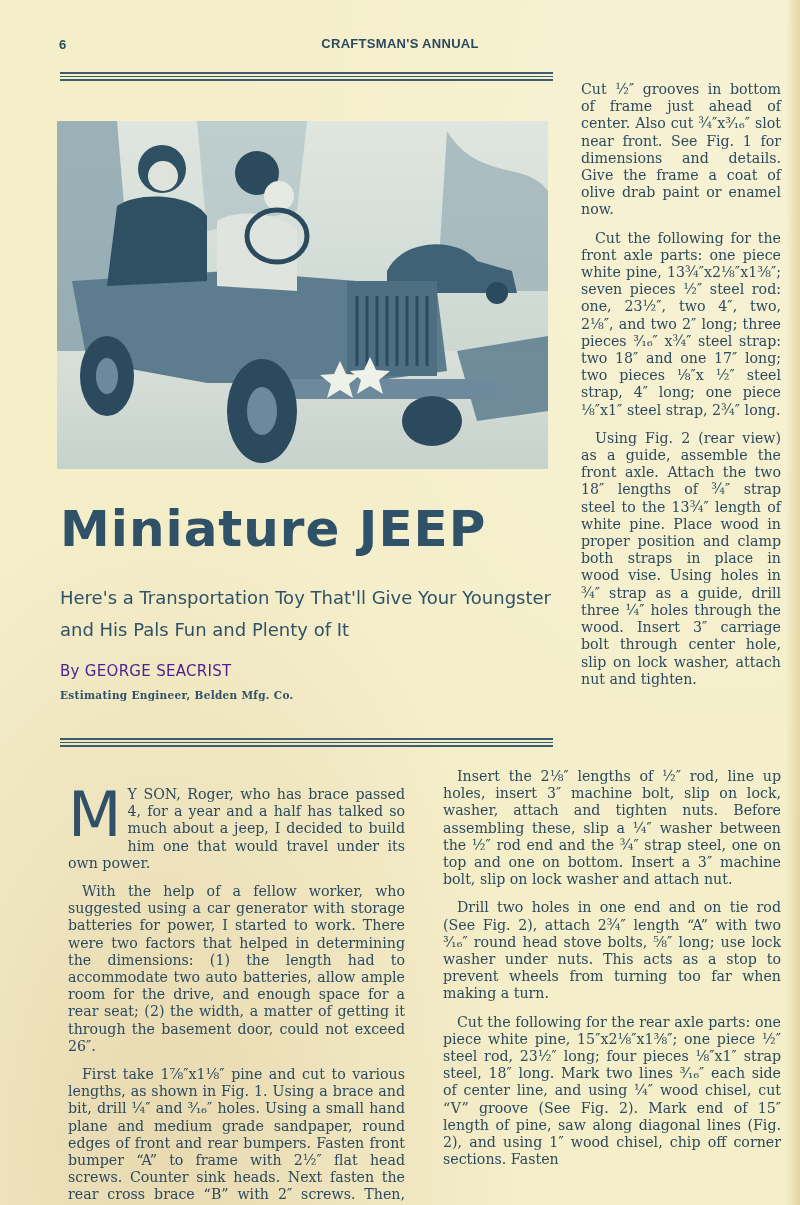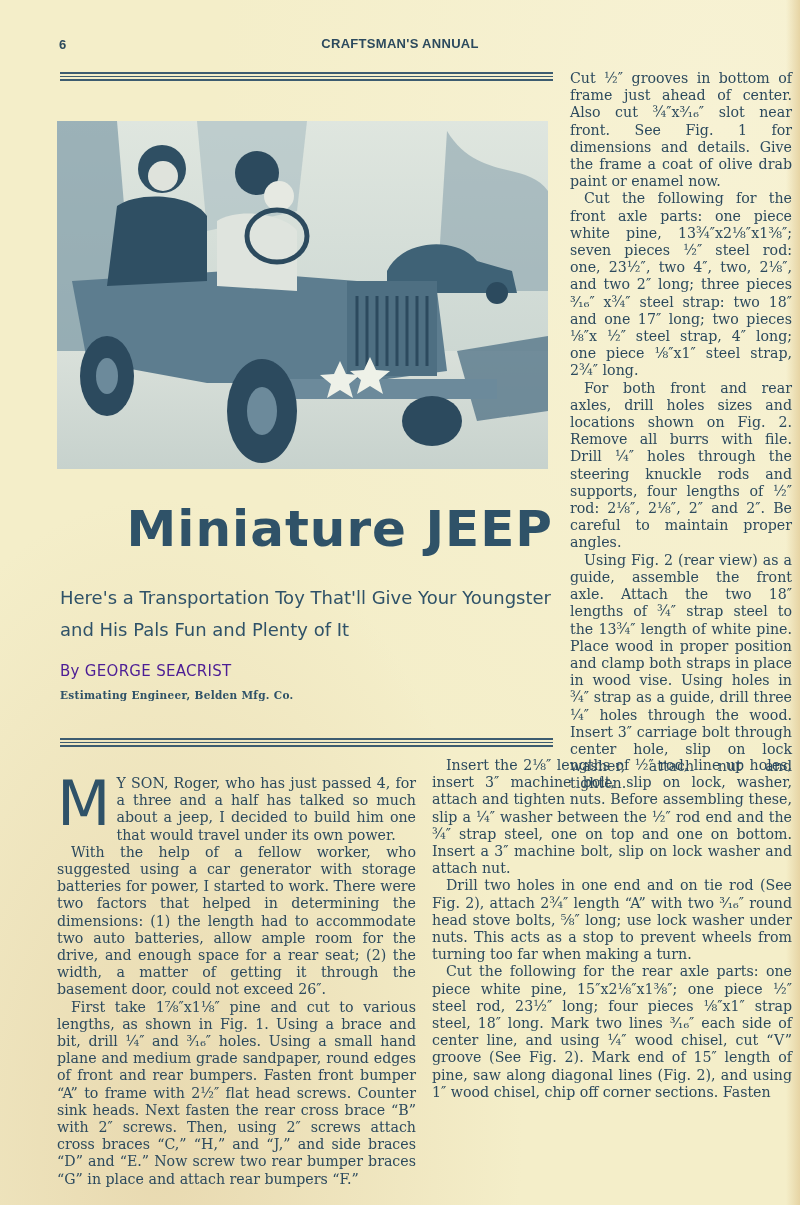--- a/index.html
+++ b/index.html
@@ -19,31 +19,31 @@
   .rule { position:absolute; height:9px;
     background: linear-gradient(to bottom, #3d5c70 0, #3d5c70 1.6px, transparent 1.6px, transparent 3.6px,
       #3d5c70 3.6px, #3d5c70 5.4px, transparent 5.4px, transparent 7.2px, #3d5c70 7.2px, #3d5c70 9px); }
   .rule-top { left:60px; top:72px; width:493px; }
   .rule-bottom { left:60px; top:738px; width:493px; }
 
   .photo { position:absolute; left:57px; top:121px; width:491px; height:348px; overflow:hidden;
     background:#c9d4cf; }
   .photo svg { display:block; }
 
-  .title { position:absolute; left:60px; width:493px; top:500px; text-align:right;
+  .title { position:absolute; left:60px; width:493px; top:500px; text-align:left;
     font: bold 50px "DejaVu Sans", sans-serif; color:#2f5268; letter-spacing: 1px; }
   .subtitle { position:absolute; left:60px; width:493px; top:582px; text-align:left;
     font: 18px "DejaVu Sans", sans-serif; line-height:32px; color:#2f5268; }
   .byline { position:absolute; left:60px; width:493px; top:662px; text-align:left;
     font: 15px "DejaVu Sans", sans-serif; color:#4c1d95; letter-spacing:0.3px; }
   .affiliation { position:absolute; left:60px; width:493px; top:689px; text-align:left;
     font: bold 10.5px "DejaVu Serif", serif; color:#2f5268; letter-spacing:0.3px; }
 
   .col { position:absolute; font-size:14.2px; line-height:17.2px; text-align:justify; color:#2c4a5e; }
-  .col p { margin:0; text-indent:14px; }
+  .col p { margin:11px; text-indent:14px; }
   .col p.noindent { text-indent:0; }
   .right-col { left:570px; top:70px; width:222px; }
   .left-col { left:57px; top:775px; width:359px; }
   .bottom-right { left:432px; top:757px; width:360px; }
   .dropcap { float:left; font: 62px "DejaVu Sans", sans-serif; line-height:50px; margin:4px 6px 0 0; color:#2f5268; }
 </style>
 </head>
 <body>
 
 <div class="edge-right"></div>
@@ -114,26 +114,25 @@
 <div class="title">Miniature JEEP</div>
 <div class="subtitle">Here's a Transportation Toy That'll Give Your Youngster and His Pals Fun and Plenty of It</div>
 <div class="byline">By GEORGE SEACRIST</div>
 <div class="affiliation">Estimating Engineer, Belden Mfg. Co.</div>
 
 <div class="rule rule-bottom"></div>
 
 <div class="col right-col">
   <p class="noindent">Cut ½″ grooves in bottom of frame just ahead of center. Also cut ¾″x³⁄₁₆″ slot near front. See Fig. 1 for dimensions and details. Give the frame a coat of olive drab paint or enamel now.</p>
   <p>Cut the following for the front axle parts: one piece white pine, 13¾″x2⅛″x1⅜″; seven pieces ½″ steel rod: one, 23½″, two 4″, two, 2⅛″, and two 2″ long; three pieces ³⁄₁₆″ x¾″ steel strap: two 18″ and one 17″ long; two pieces ⅛″x ½″ steel strap, 4″ long; one piece ⅛″x1″ steel strap, 2¾″ long.</p>
-  <p>For both front and rear axles, drill holes sizes and locations shown on Fig. 2. Remove all burrs with file. Drill ¼″ holes through the steering knuckle rods and supports, four lengths of ½″ rod: 2⅛″, 2⅛″, 2″ and 2″. Be careful to maintain proper angles.</p>
   <p>Using Fig. 2 (rear view) as a guide, assemble the front axle. Attach the two 18″ lengths of ¾″ strap steel to the 13¾″ length of white pine. Place wood in proper position and clamp both straps in place in wood vise. Using holes in ¾″ strap as a guide, drill three ¼″ holes through the wood. Insert 3″ carriage bolt through center hole, slip on lock washer, attach nut and tighten.</p>
 </div>
 
 <div class="col left-col">
-  <p class="noindent"><span class="dropcap">M</span><span>Y SON, Roger, who has just passed 4, for a three and a half has talked so much about a jeep, I decided to build him one that would travel under its own power.</span></p>
+  <p class="noindent"><span class="dropcap">M</span><span>Y SON, Roger, who has brace passed 4, for a year and a half has talked so much about a jeep, I decided to build him one that would travel under its own power.</span></p>
   <p>With the help of a fellow worker, who suggested using a car generator with storage batteries for power, I started to work. There were two factors that helped in determining the dimensions: (1) the length had to accommodate two auto batteries, allow ample room for the drive, and enough space for a rear seat; (2) the width, a matter of getting it through the basement door, could not exceed 26″.</p>
   <p>First take 1⅞″x1⅛″ pine and cut to various lengths, as shown in Fig. 1. Using a brace and bit, drill ¼″ and ³⁄₁₆″ holes. Using a small hand plane and medium grade sandpaper, round edges of front and rear bumpers. Fasten front bumper “A” to frame with 2½″ flat head screws. Counter sink heads. Next fasten the rear cross brace “B” with 2″ screws. Then, using 2″ screws attach cross braces “C,” “H,” and “J,” and side braces “D” and “E.” Now screw two rear bumper braces “G” in place and attach rear bumpers “F.”</p>
 </div>
 
 <div class="col bottom-right">
   <p>Insert the 2⅛″ lengths of ½″ rod, line up holes, insert 3″ machine bolt, slip on lock, washer, attach and tighten nuts. Before assembling these, slip a ¼″ washer between the ½″ rod end and the ¾″ strap steel, one on top and one on bottom. Insert a 3″ machine bolt, slip on lock washer and attach nut.</p>
   <p>Drill two holes in one end and on tie rod (See Fig. 2), attach 2¾″ length “A” with two ³⁄₁₆″ round head stove bolts, ⅝″ long; use lock washer under nuts. This acts as a stop to prevent wheels from turning too far when making a turn.</p>
   <p>Cut the following for the rear axle parts: one piece white pine, 15″x2⅛″x1⅜″; one piece ½″ steel rod, 23½″ long; four pieces ⅛″x1″ strap steel, 18″ long. Mark two lines ³⁄₁₆″ each side of center line, and using ¼″ wood chisel, cut “V” groove (See Fig. 2). Mark end of 15″ length of pine, saw along diagonal lines (Fig. 2), and using 1″ wood chisel, chip off corner sections. Fasten</p>
 </div>
 

